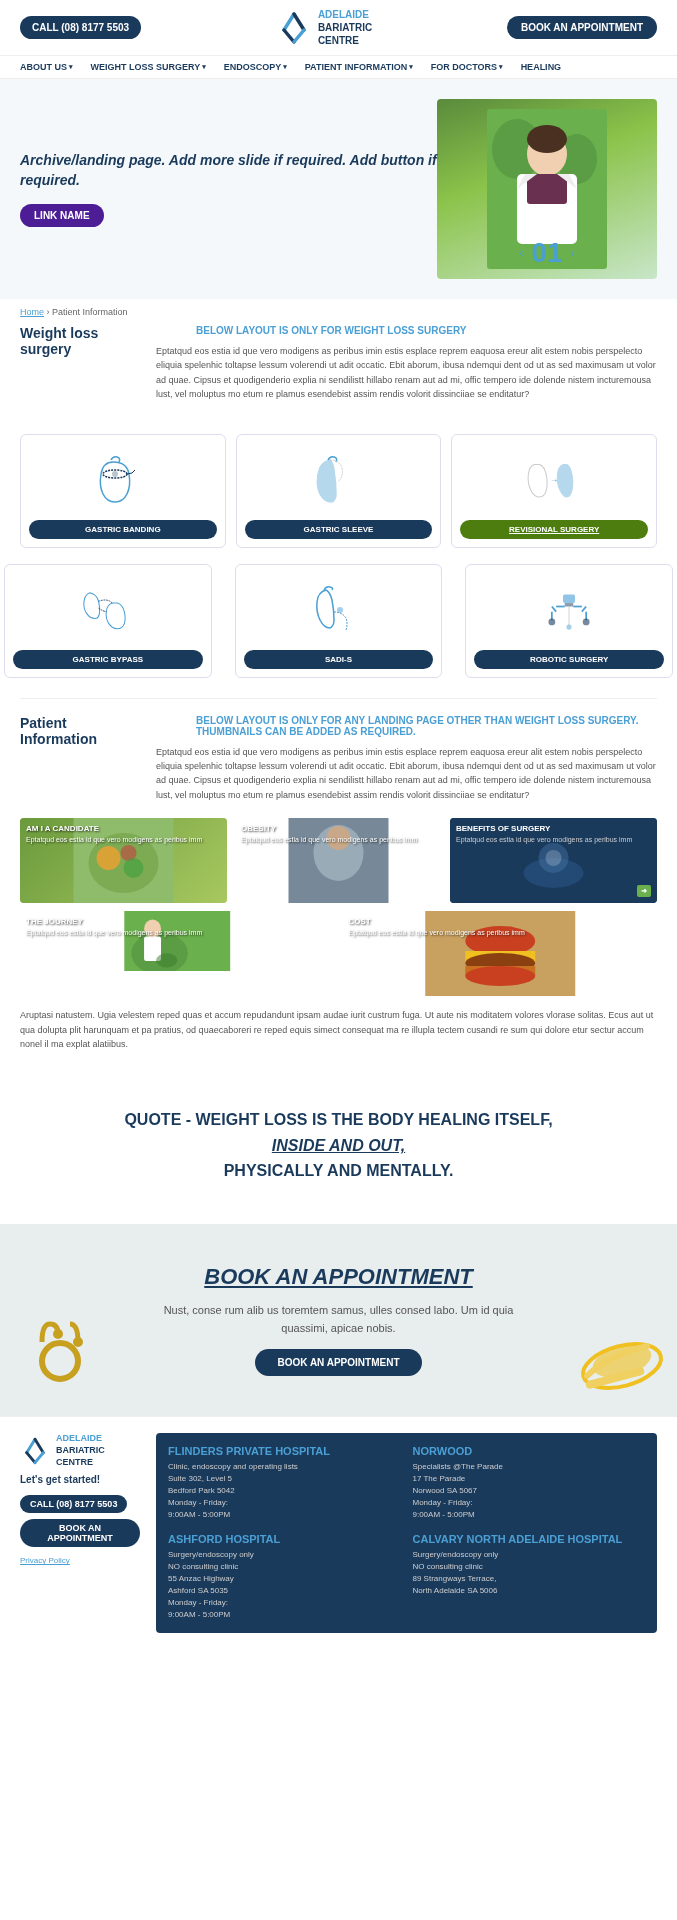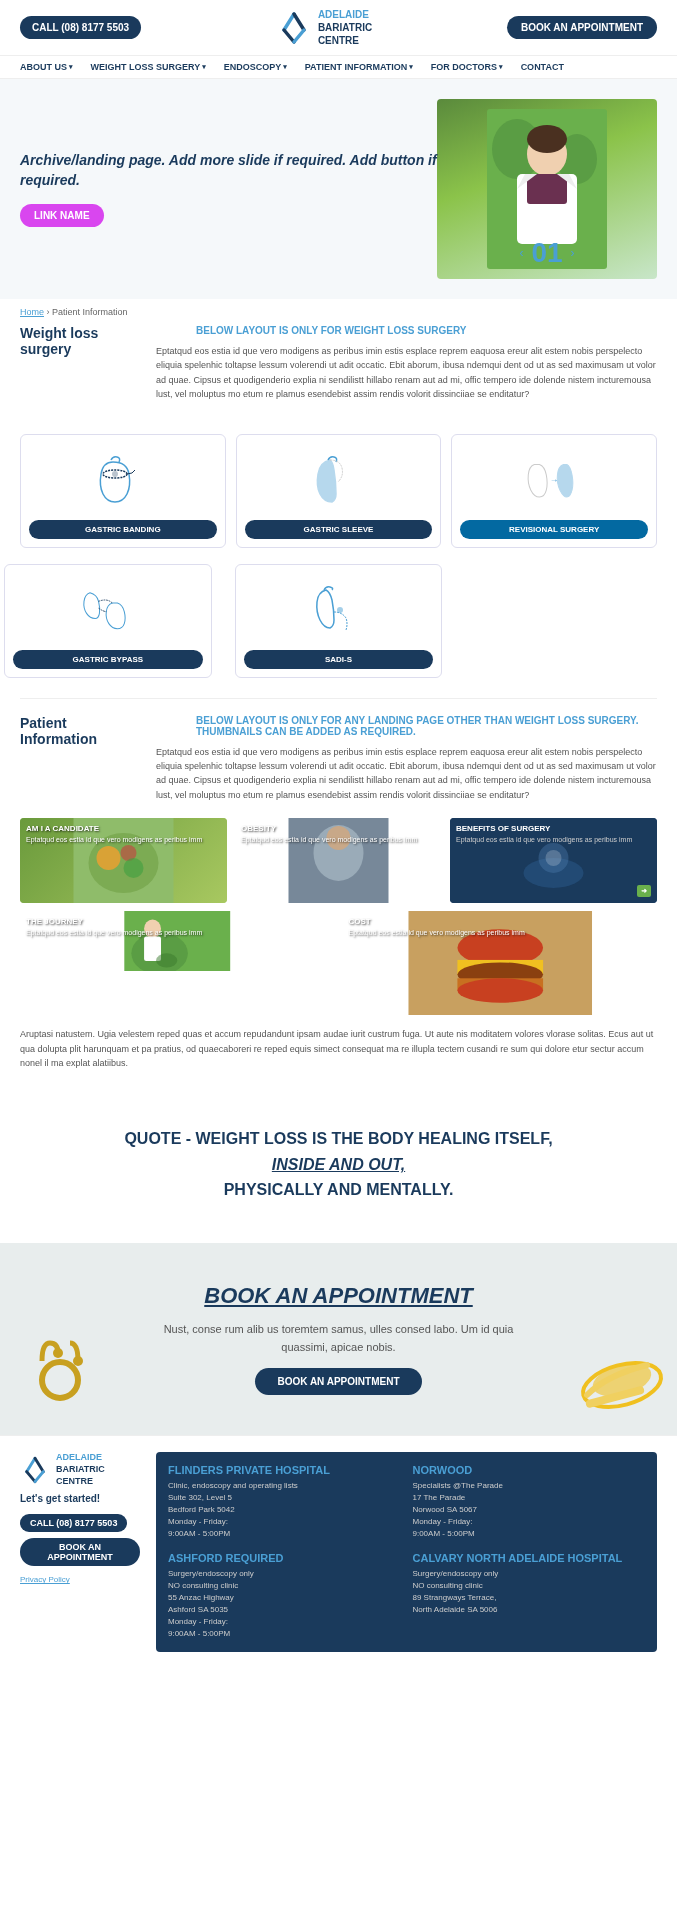--- a/index.html
+++ b/index.html
@@ -14,40 +14,40 @@
     .btn-book-top { background: #1a3a5c; color: #fff; padding: 6px 14px; border-radius: 20px; font-size: 10px; font-weight: bold; border: none; cursor: pointer; }
 
     
     .nav { background: #fff; border-top: 1px solid #eee; border-bottom: 1px solid #eee; padding: 6px 20px; display: flex; gap: 18px; align-items: center; }
     .nav-item { font-size: 9px; color: #1a3a5c; cursor: pointer; font-weight: bold; display: flex; align-items: center; gap: 2px; white-space: nowrap; }
 
     
     .hero { position: relative; background: #f5f8fa; min-height: 200px; display: flex; align-items: center; padding: 20px; overflow: hidden; }
     .hero-text { flex: 1; z-index: 2; }
     .hero-text h1 { font-size: 14px; font-weight: bold; color: #1a3a5c; line-height: 1.4; margin-bottom: 14px; font-style: italic; }
-    .btn-link { background: #d946ef; color: #fff; padding: 6px 14px; border-radius: 20px; font-size: 10px; font-weight: bold; border: none; cursor: pointer; display: inline-block; }
+    .btn-link { background: #4c1d95; color: #fff; padding: 6px 14px; border-radius: 20px; font-size: 10px; font-weight: bold; border: none; cursor: pointer; display: inline-block; }
     .hero-image { width: 220px; height: 180px; background: linear-gradient(135deg, #6ab04c 20%, #a8d8a8 80%); border-radius: 4px; overflow: hidden; flex-shrink: 0; position: relative; }
     .hero-image-inner { width: 100%; height: 100%; background: linear-gradient(160deg, #5a8a3c, #8bc34a 40%, #c8e6c9); display: flex; align-items: center; justify-content: center; }
     .pagination { position: absolute; bottom: 10px; left: 50%; transform: translateX(-50%); display: flex; align-items: center; gap: 8px; color: #4a9fd4; font-size: 12px; }
     .page-num { font-size: 28px; font-weight: bold; color: #4a9fd4; }
 
     
     .breadcrumb { padding: 8px 20px; font-size: 9px; color: #4a9fd4; }
     .breadcrumb span { color: #666; }
     .section-title { font-size: 14px; font-weight: bold; color: #1a3a5c; margin-bottom: 10px; }
     .section-subtitle { font-size: 10px; font-weight: bold; color: #4a9fd4; margin-bottom: 8px; padding-left: 40px; }
     .section-text { font-size: 9px; color: #555; line-height: 1.6; }
 
     
     .surgery-grid { display: grid; grid-template-columns: 1fr 1fr 1fr; gap: 10px; margin: 16px 20px; }
     .surgery-card { border: 1px solid #dde; border-radius: 6px; padding: 12px 8px 8px; text-align: center; background: #fff; }
     .surgery-card-img { width: 100%; height: 65px; display: flex; align-items: center; justify-content: center; margin-bottom: 8px; }
     .surgery-btn { padding: 5px 10px; border-radius: 20px; font-size: 8px; font-weight: bold; border: none; cursor: pointer; color: #fff; width: 100%; }
     .btn-dark { background: #1a3a5c; }
-    .btn-green { background: #0369a1; }
+    .btn-green { background: #4d7c0f; text-decoration: underline; }
 
     
     .stomach-svg { width: 60px; height: 55px; }
     .patient-card { position: relative; height: 85px; border-radius: 4px; overflow: hidden; }
     .card-bg-1 { background: linear-gradient(135deg, #8fbc5a, #b5d87a); }
     .card-bg-3 { background: linear-gradient(135deg, #1a3a5c, #2a5a8c); }
 
     .bottom-text { margin: 0 20px 16px; font-size: 9px; color: #555; line-height: 1.6; }
 
     
@@ -111,21 +111,21 @@
   </div>
   <div class="nav-item">
     <span>PATIENT INFORMATION</span>
     <span style="font-size:7px;">▾</span>
   </div>
   <div class="nav-item">
     <span>FOR DOCTORS</span>
     <span style="font-size:7px;">▾</span>
   </div>
   <div class="nav-item">
-    <span>CONTACT</span>
+    <span>HEALING</span>
   </div>
 </nav>
 
 <div class="hero">
   <div class="hero-text">
     <h1>Archive/landing page. Add more slide if required. Add button if required.</h1>
     <button class="btn-link">LINK NAME</button>
   </div>
   <div class="hero-image">
     <div class="hero-image-inner">
@@ -232,20 +232,41 @@
       <svg class="stomach-svg" viewBox="0 0 60 55">
         <path d="M18,8 Q10,10 9,20 Q8,30 12,38 Q16,46 22,46 Q26,44 26,38 Q26,28 24,18 Q22,10 18,8 Z" fill="none" stroke="#4a9fd4" stroke-width="1.5"></path>
         <path d="M16,8 Q18,4 22,5 Q26,6 24,8" fill="none" stroke="#4a9fd4" stroke-width="1.5"></path>
         <path d="M26,30 Q34,30 38,36 Q40,42 38,48" fill="none" stroke="#4a9fd4" stroke-width="1" stroke-dasharray="2,1"></path>
         <circle cx="32" cy="28" r="3" fill="#4a9fd4" opacity="0.5"></circle>
       </svg>
     </div>
     <button class="surgery-btn btn-dark">SADI-S</button>
   </div>
 
+  <div class="surgery-card">
+    <div class="surgery-card-img">
+      <svg class="stomach-svg" viewBox="0 0 70 55">
+
+        <rect x="28" y="10" width="14" height="10" fill="#4a9fd4" opacity="0.6" rx="2"></rect>
+        <rect x="30" y="20" width="10" height="4" fill="#1a3a5c" opacity="0.5"></rect>
+
+        <line x1="20" y1="24" x2="30" y2="24" stroke="#4a9fd4" stroke-width="2"></line>
+        <line x1="40" y1="24" x2="50" y2="24" stroke="#4a9fd4" stroke-width="2"></line>
+        <line x1="15" y1="24" x2="20" y2="30" stroke="#4a9fd4" stroke-width="2"></line>
+        <line x1="55" y1="24" x2="50" y2="30" stroke="#4a9fd4" stroke-width="2"></line>
+        <line x1="15" y1="30" x2="15" y2="40" stroke="#4a9fd4" stroke-width="2"></line>
+        <line x1="55" y1="30" x2="55" y2="40" stroke="#4a9fd4" stroke-width="2"></line>
+        <circle cx="15" cy="42" r="4" fill="#1a3a5c" opacity="0.6"></circle>
+        <circle cx="55" cy="42" r="4" fill="#1a3a5c" opacity="0.6"></circle>
+        <line x1="35" y1="24" x2="35" y2="46" stroke="#ccc" stroke-width="1"></line>
+        <circle cx="35" cy="48" r="3" fill="#4a9fd4" opacity="0.5"></circle>
+      </svg>
+    </div>
+    <button class="surgery-btn btn-dark">ROBOTIC SURGERY</button>
+  </div>
 </div>
 
 <div class="divider"></div>
 
 <div style="display:flex; gap:16px; padding: 16px 20px 8px;">
   <div style="width:120px;flex-shrink:0;">
     <h2 class="section-title">Patient Information</h2>
   </div>
   <div style="flex:1;">
     <p class="section-subtitle">BELOW LAYOUT IS ONLY FOR ANY LANDING PAGE OTHER THAN WEIGHT LOSS SURGERY. THUMBNAILS CAN BE ADDED AS REQUIRED.</p>
@@ -311,21 +332,21 @@
       <ellipse cx="40" cy="25" rx="12" ry="13" fill="#f0d0b0"></ellipse>
       <rect x="28" y="36" width="24" height="35" fill="#fff" rx="3"></rect>
       <ellipse cx="60" cy="70" rx="15" ry="10" fill="#3a7a2c" opacity="0.5"></ellipse>
     </svg>
     <div style="position:absolute;top:6px;left:6px;right:6px;">
       <p style="font-size:8px;font-weight:bold;color:#fff;text-shadow:1px 1px 2px rgba(0,0,0,0.7);">THE JOURNEY</p>
       <p style="font-size:7px;color:#fff;text-shadow:1px 1px 2px rgba(0,0,0,0.7);margin-top:2px;line-height:1.3;">Eptatqud eos estia id que vero modigens as peribus imm</p>
     </div>
   </div>
 
-  <div class="patient-card" style="height:104px;">
+  <div class="patient-card" style="height:85px;">
     <svg width="100%" height="100%" viewBox="0 0 150 85" style="position:absolute;inset:0;">
       <rect width="150" height="85" fill="#c8a060"></rect>
 
       <ellipse cx="75" cy="30" rx="35" ry="15" fill="#c84020"></ellipse>
       <rect x="40" y="40" width="70" height="12" fill="#f0c020"></rect>
       <ellipse cx="75" cy="52" rx="35" ry="10" fill="#8a4010"></ellipse>
       <rect x="40" y="55" width="70" height="10" fill="#c87020"></rect>
       <ellipse cx="75" cy="65" rx="35" ry="10" fill="#c84020"></ellipse>
     </svg>
     <div style="position:absolute;top:6px;left:6px;right:6px;">
@@ -402,21 +423,21 @@
     </div>
     <div class="location-block">
       <h4>NORWOOD</h4>
       <p style="white-space:pre-line;">Specialists @The Parade
 17 The Parade
 Norwood SA 5067
 Monday - Friday:
 9:00AM - 5:00PM</p>
     </div>
     <div class="location-block">
-      <h4>ASHFORD REQUIRED</h4>
+      <h4>ASHFORD HOSPITAL</h4>
       <p style="white-space:pre-line;">Surgery/endoscopy only
 NO consulting clinic
 55 Anzac Highway
 Ashford SA 5035
 Monday - Friday:
 9:00AM - 5:00PM</p>
     </div>
     <div class="location-block">
       <h4>CALVARY NORTH ADELAIDE HOSPITAL</h4>
       <p style="white-space:pre-line;">Surgery/endoscopy only

